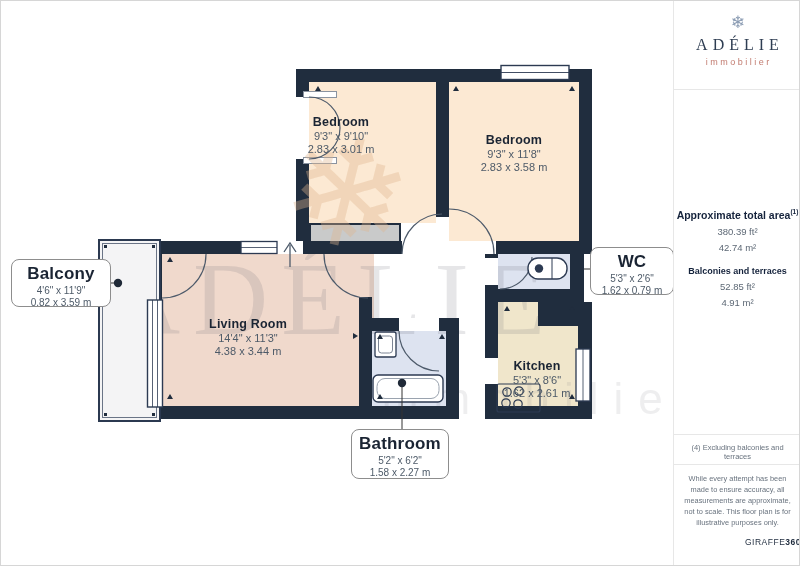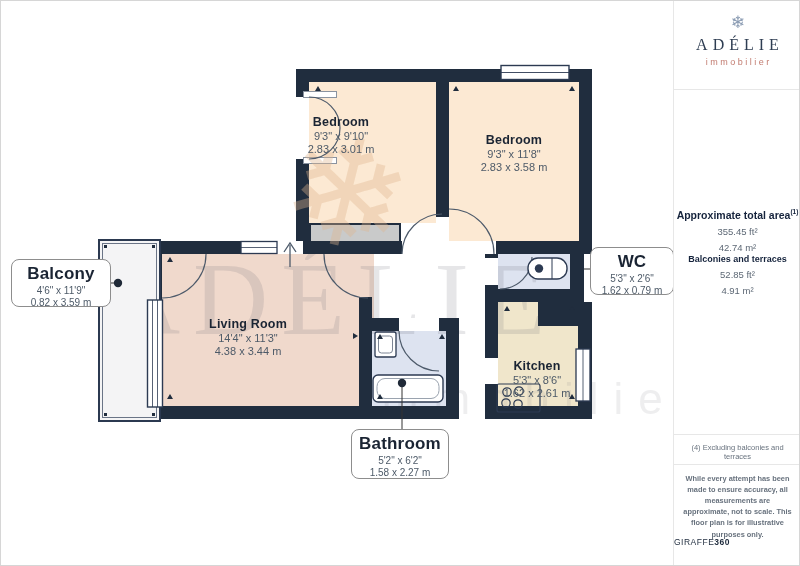--- a/index.html
+++ b/index.html
@@ -31,27 +31,27 @@
   .hr{position:absolute;left:0;right:0;height:1px;background:#e7e7e7;}
   .logo{position:absolute;top:13px;left:0;right:0;text-align:center;}
   .logo-flake{font-size:17px;color:#8b9cb3;line-height:1;}
   .logo-name{font-family:"Liberation Serif","DejaVu Serif",serif;font-size:16px;letter-spacing:5px;
              color:#2e3d52;margin-top:5px;text-indent:5px;}
   .logo-tag{font-size:9px;letter-spacing:2.5px;color:#c27c70;margin-top:3px;text-indent:2.5px;}
   .areas{position:absolute;top:207px;left:0;right:0;text-align:center;}
   .area-title{font-size:10.5px;font-weight:bold;color:#15233c;}
   .area-title sup{font-size:6.5px;}
   .area-val{font-size:9.5px;color:#5d6875;margin-top:5px;}
-  .area-sub{font-size:9px;font-weight:bold;color:#15233c;margin-top:1px;}
+  .area-sub{font-size:9px;font-weight:bold;color:#15233c;margin-top:13px;}
   .footnote{position:absolute;top:442px;left:0;right:0;font-size:7.5px;color:#68727e;text-align:center;
             padding:0 6px;}
   .disclaimer{position:absolute;top:472px;left:0;right:0;font-size:7.4px;color:#68727e;line-height:1.5;
               text-align:center;padding:0 7px;}
-  .disclaimer p{margin:0 0 7px 0;font-weight:bold;}
-  .credit{position:absolute;top:536px;left:0;right:0;text-align:left;font-size:8.5px;color:#1d2a3c;
+  .disclaimer p{margin:0 0 7px 0;}
+  .credit{position:absolute;top:536px;left:0;right:0;text-align:right;font-size:8.5px;color:#1d2a3c;
           letter-spacing:.5px;}
   .credit b{font-weight:bold;}
 </style>
 </head>
 <body>
 
 <div class="page">
 
   <div class="fill" style="left:308px;top:81px;width:127px;height:141px;background:#fce9d3;"></div>
   <div class="fill" style="left:448px;top:81px;width:130px;height:159px;background:#fce9d3;"></div>
@@ -231,21 +231,21 @@
       <div class="logo-flake">❄</div>
       <div class="logo-name">ADÉLIE</div>
       <div class="logo-tag">immobilier</div>
     </div>
     <div class="hr" style="top:88px;"></div>
 
     <div class="areas">
       <div class="area-title">
         <span>Approximate total area</span><sup>(1)</sup>
       </div>
-      <div class="area-val">355.45 ft²</div>
+      <div class="area-val">380.39 ft²</div>
       <div class="area-val">42.74 m²</div>
       <div class="area-sub">Balconies and terraces</div>
       <div class="area-val">52.85 ft²</div>
       <div class="area-val">4.91 m²</div>
     </div>
 
     <div class="hr" style="top:433px;"></div>
     <div class="footnote">(4) Excluding balconies and terraces</div>
     <div class="hr" style="top:463px;"></div>
 

